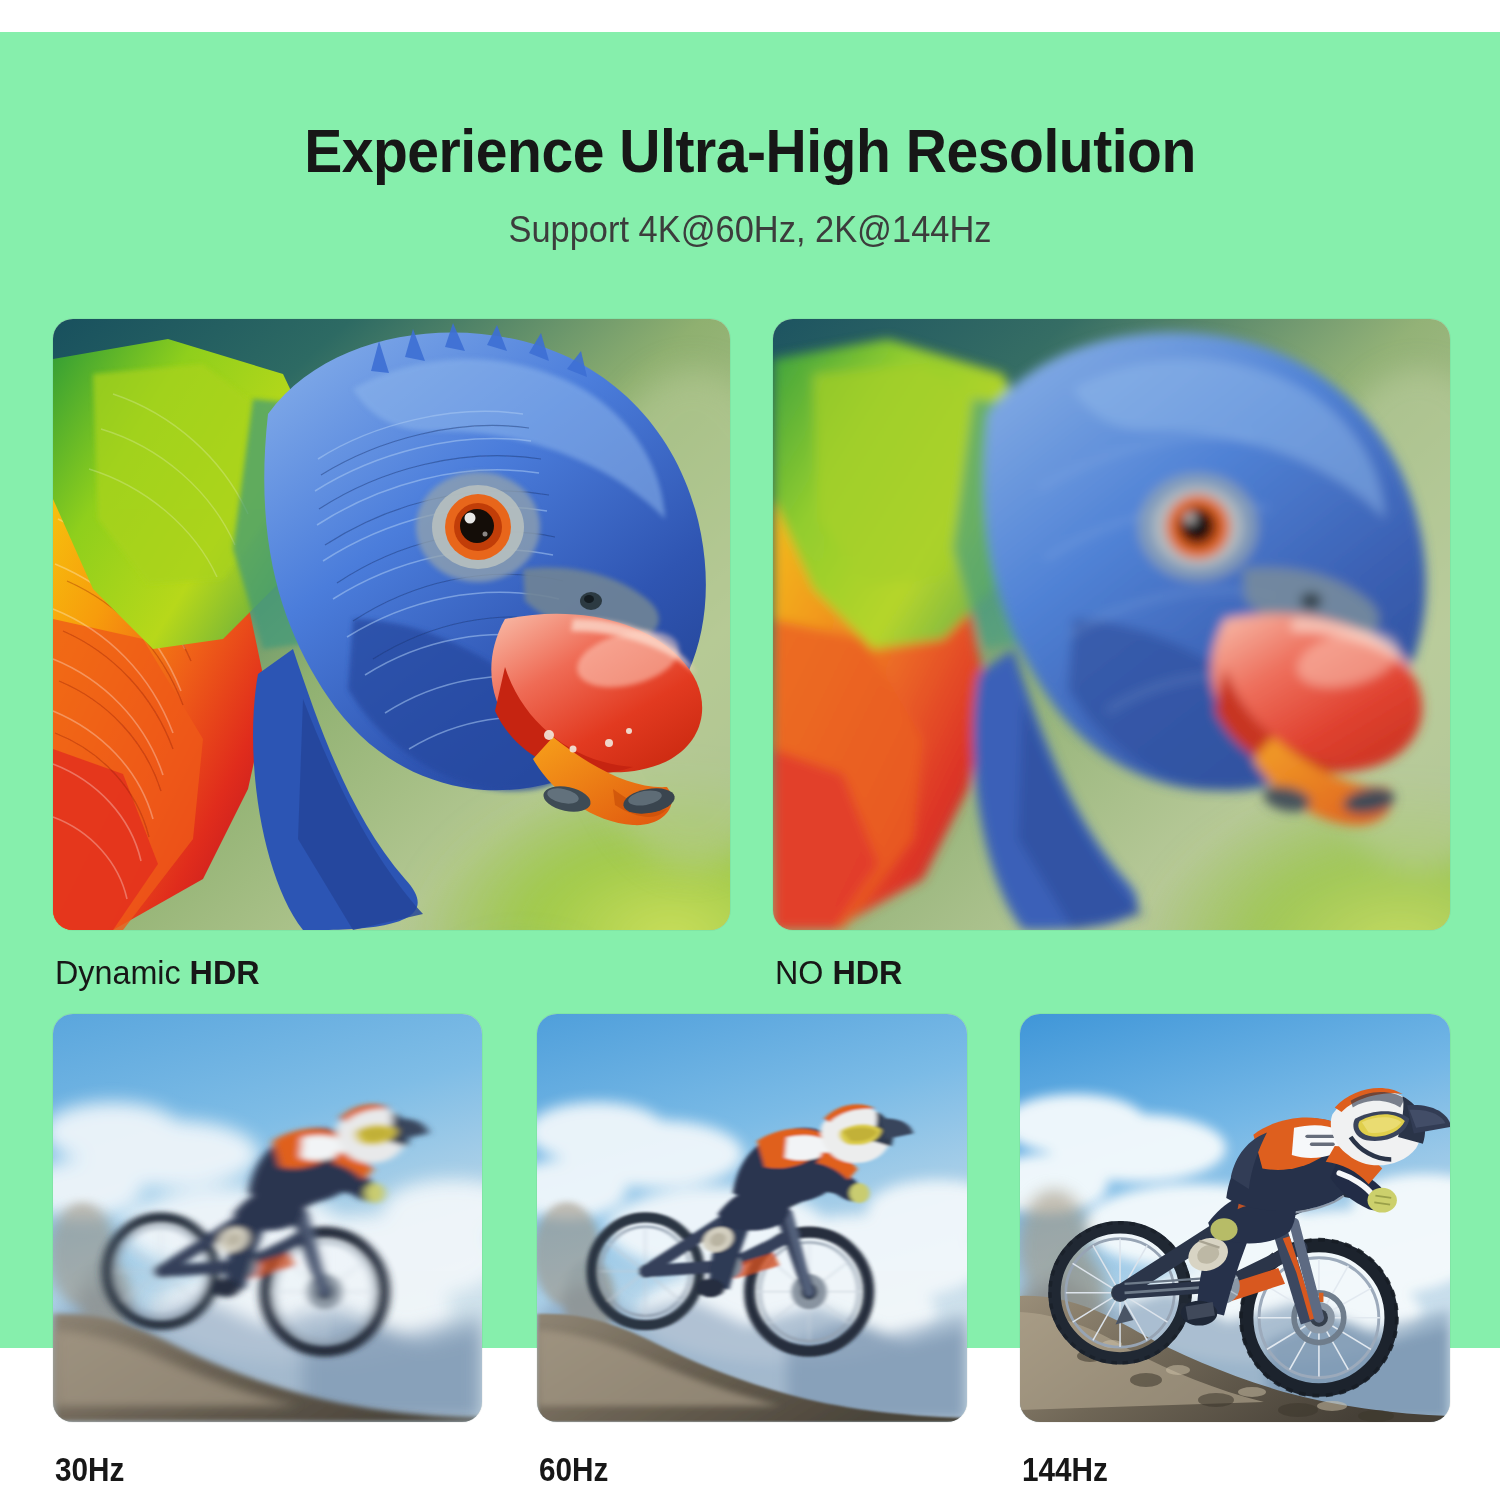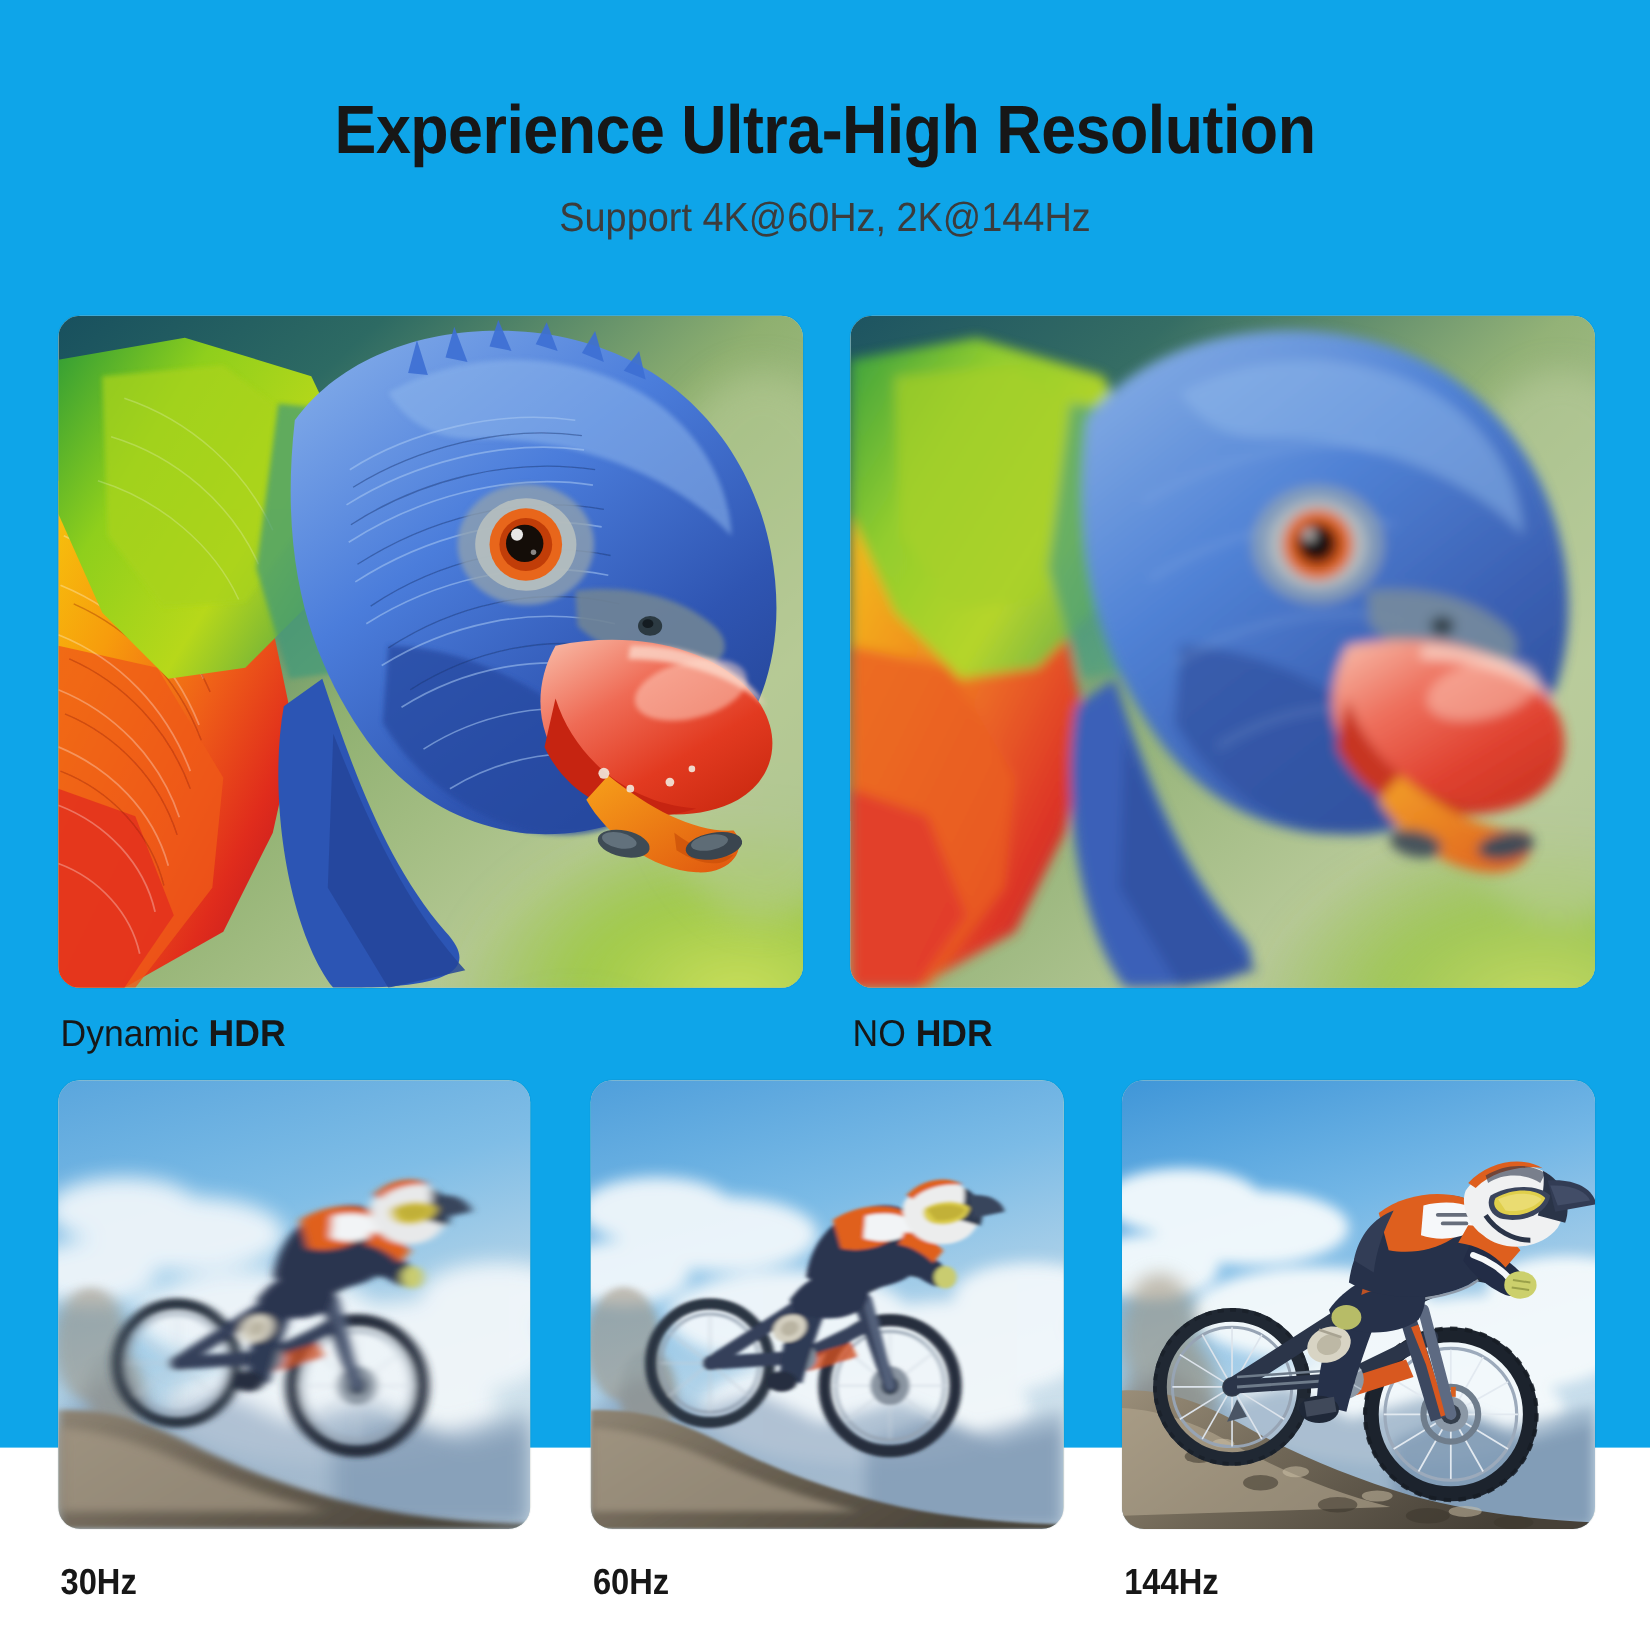--- a/index.html
+++ b/index.html
@@ -13,21 +13,22 @@
     font-family: "Liberation Sans", sans-serif;
     color: #1a1a1a;
     overflow: hidden;
     position: relative;
   }
 
   .page {
     position: relative;
     width: 1500px;
     height: 1316px;
-    background: #0ea5e9;
+    background: #86efac;
+    margin-top: 32px;
   }
 
   
   .header {
     position: absolute;
     top: 86px;
     left: 0;
     width: 1500px;
     text-align: center;
   }

